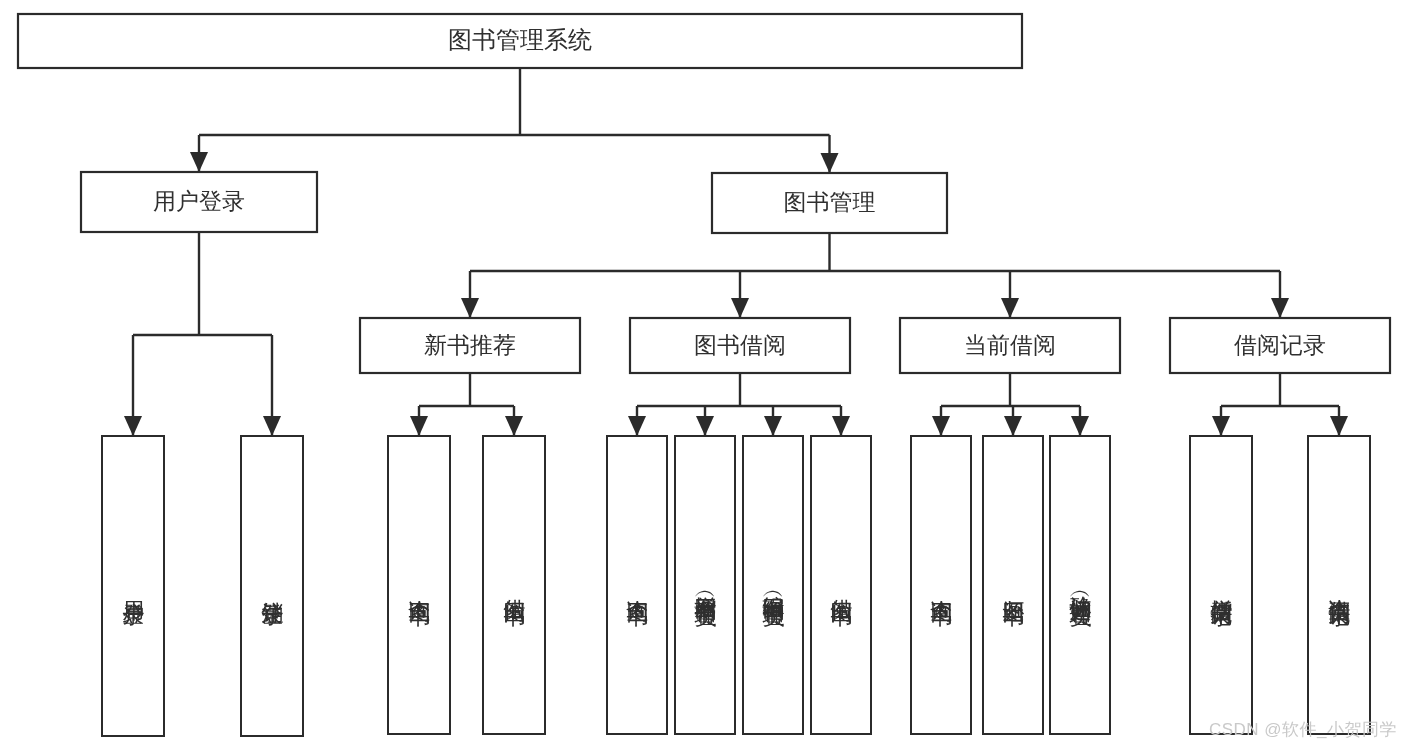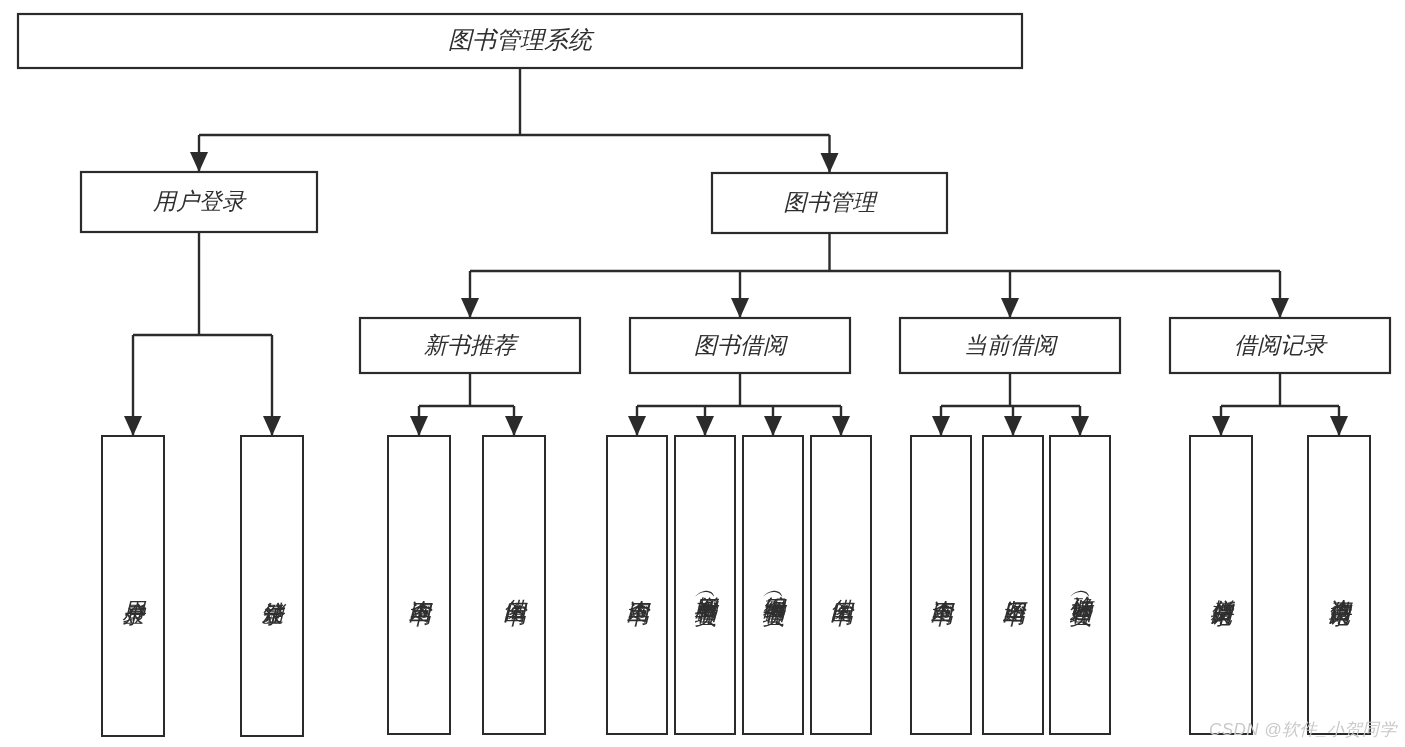--- a/index.html
+++ b/index.html
@@ -10,21 +10,20 @@
   }
   body {
     font-family: "Liberation Sans", "DejaVu Sans", sans-serif;
   }
   #diagram-root {
     position: relative;
     width: 1405px;
     height: 747px;
     background: #ffffff;
     overflow: hidden;
-    font-style: italic;
   }
   svg.diagram-canvas {
     position: absolute;
     left: 0;
     top: 0;
     width: 1405px;
     height: 747px;
     display: block;
   }
   .node-box {

